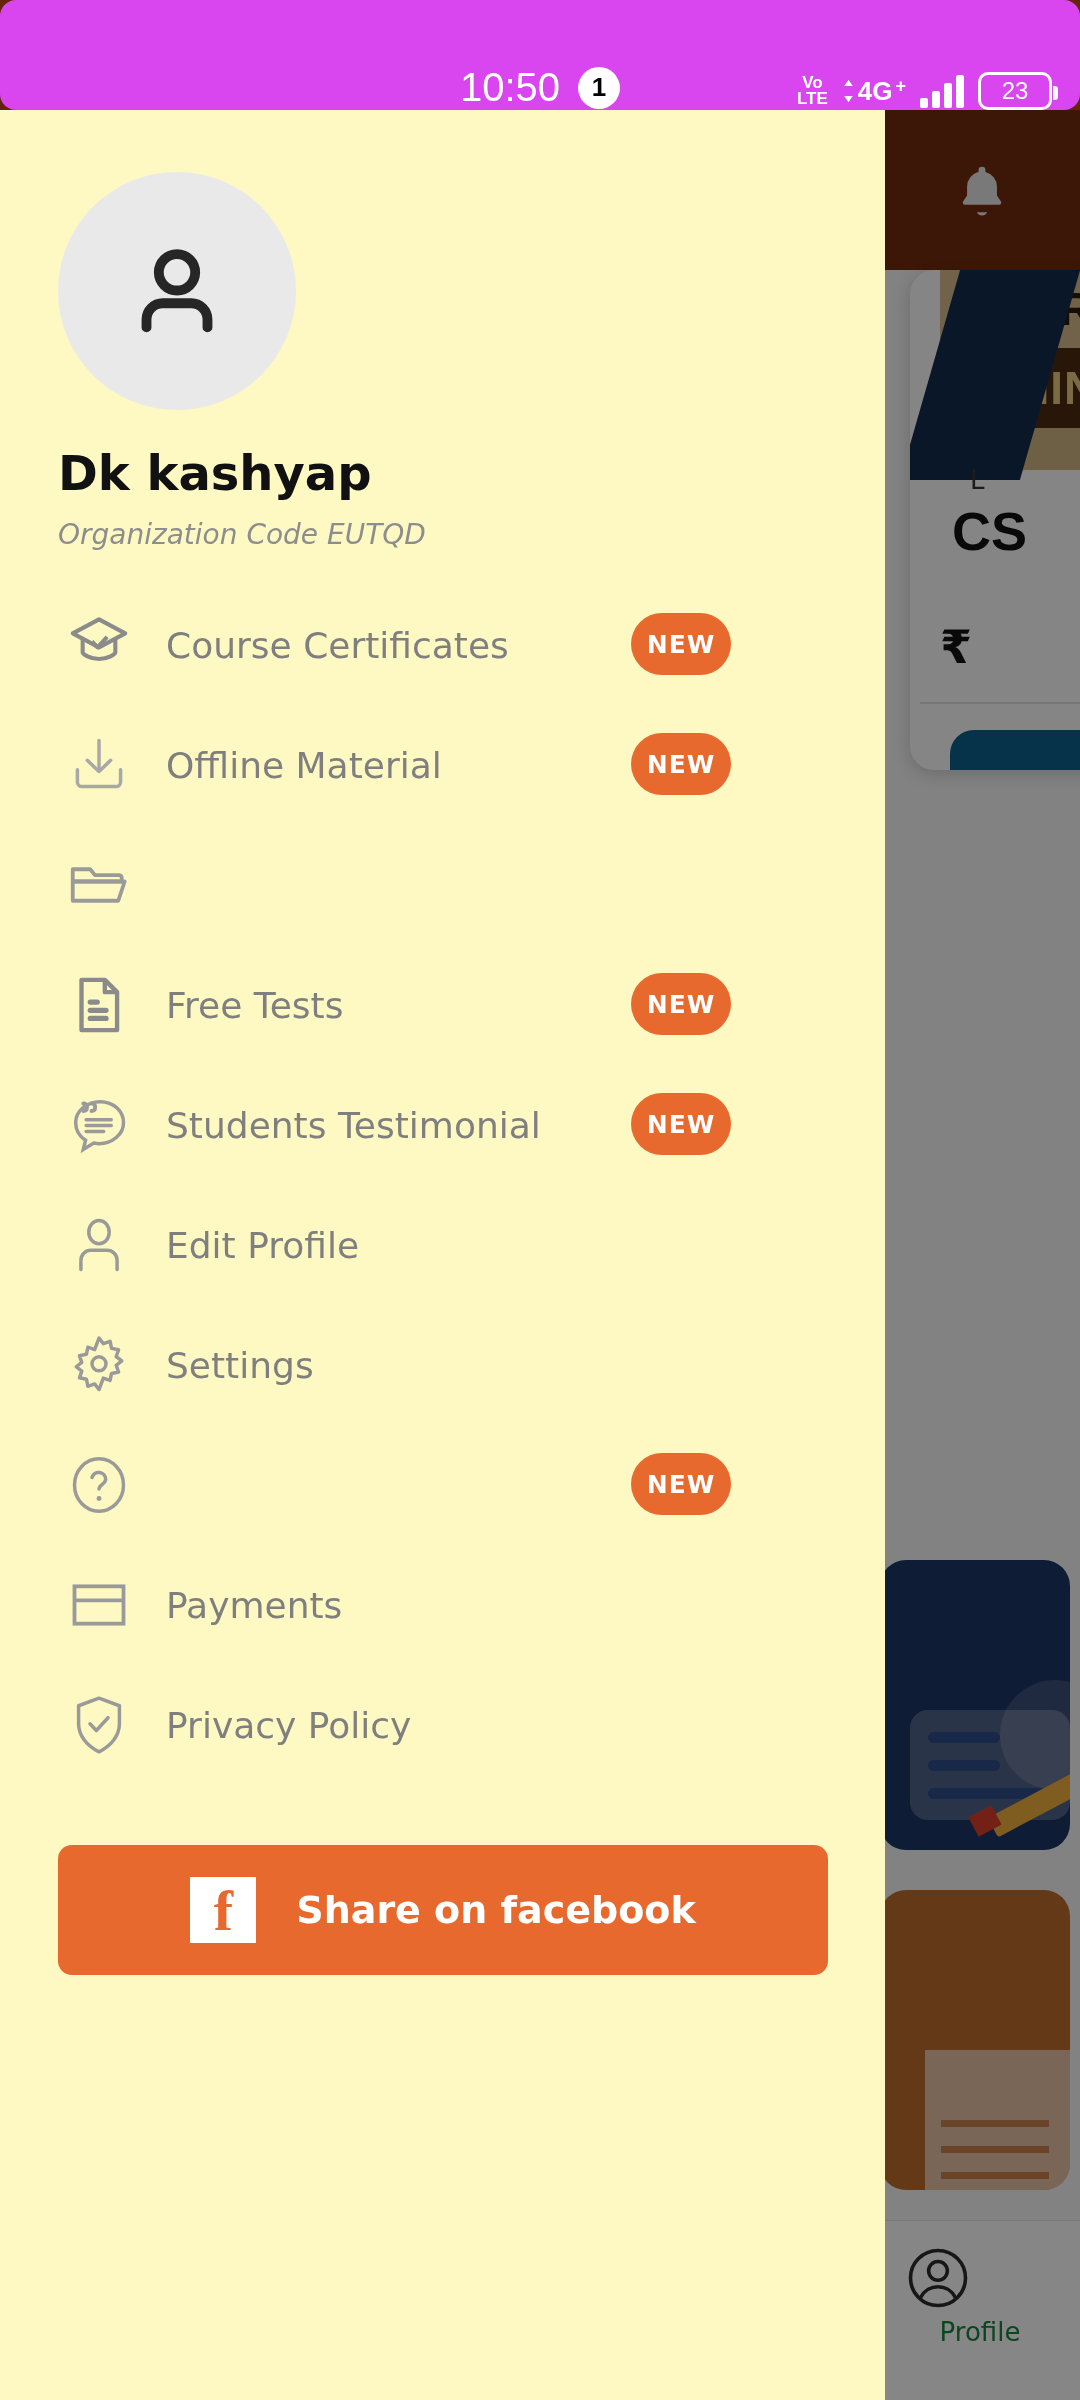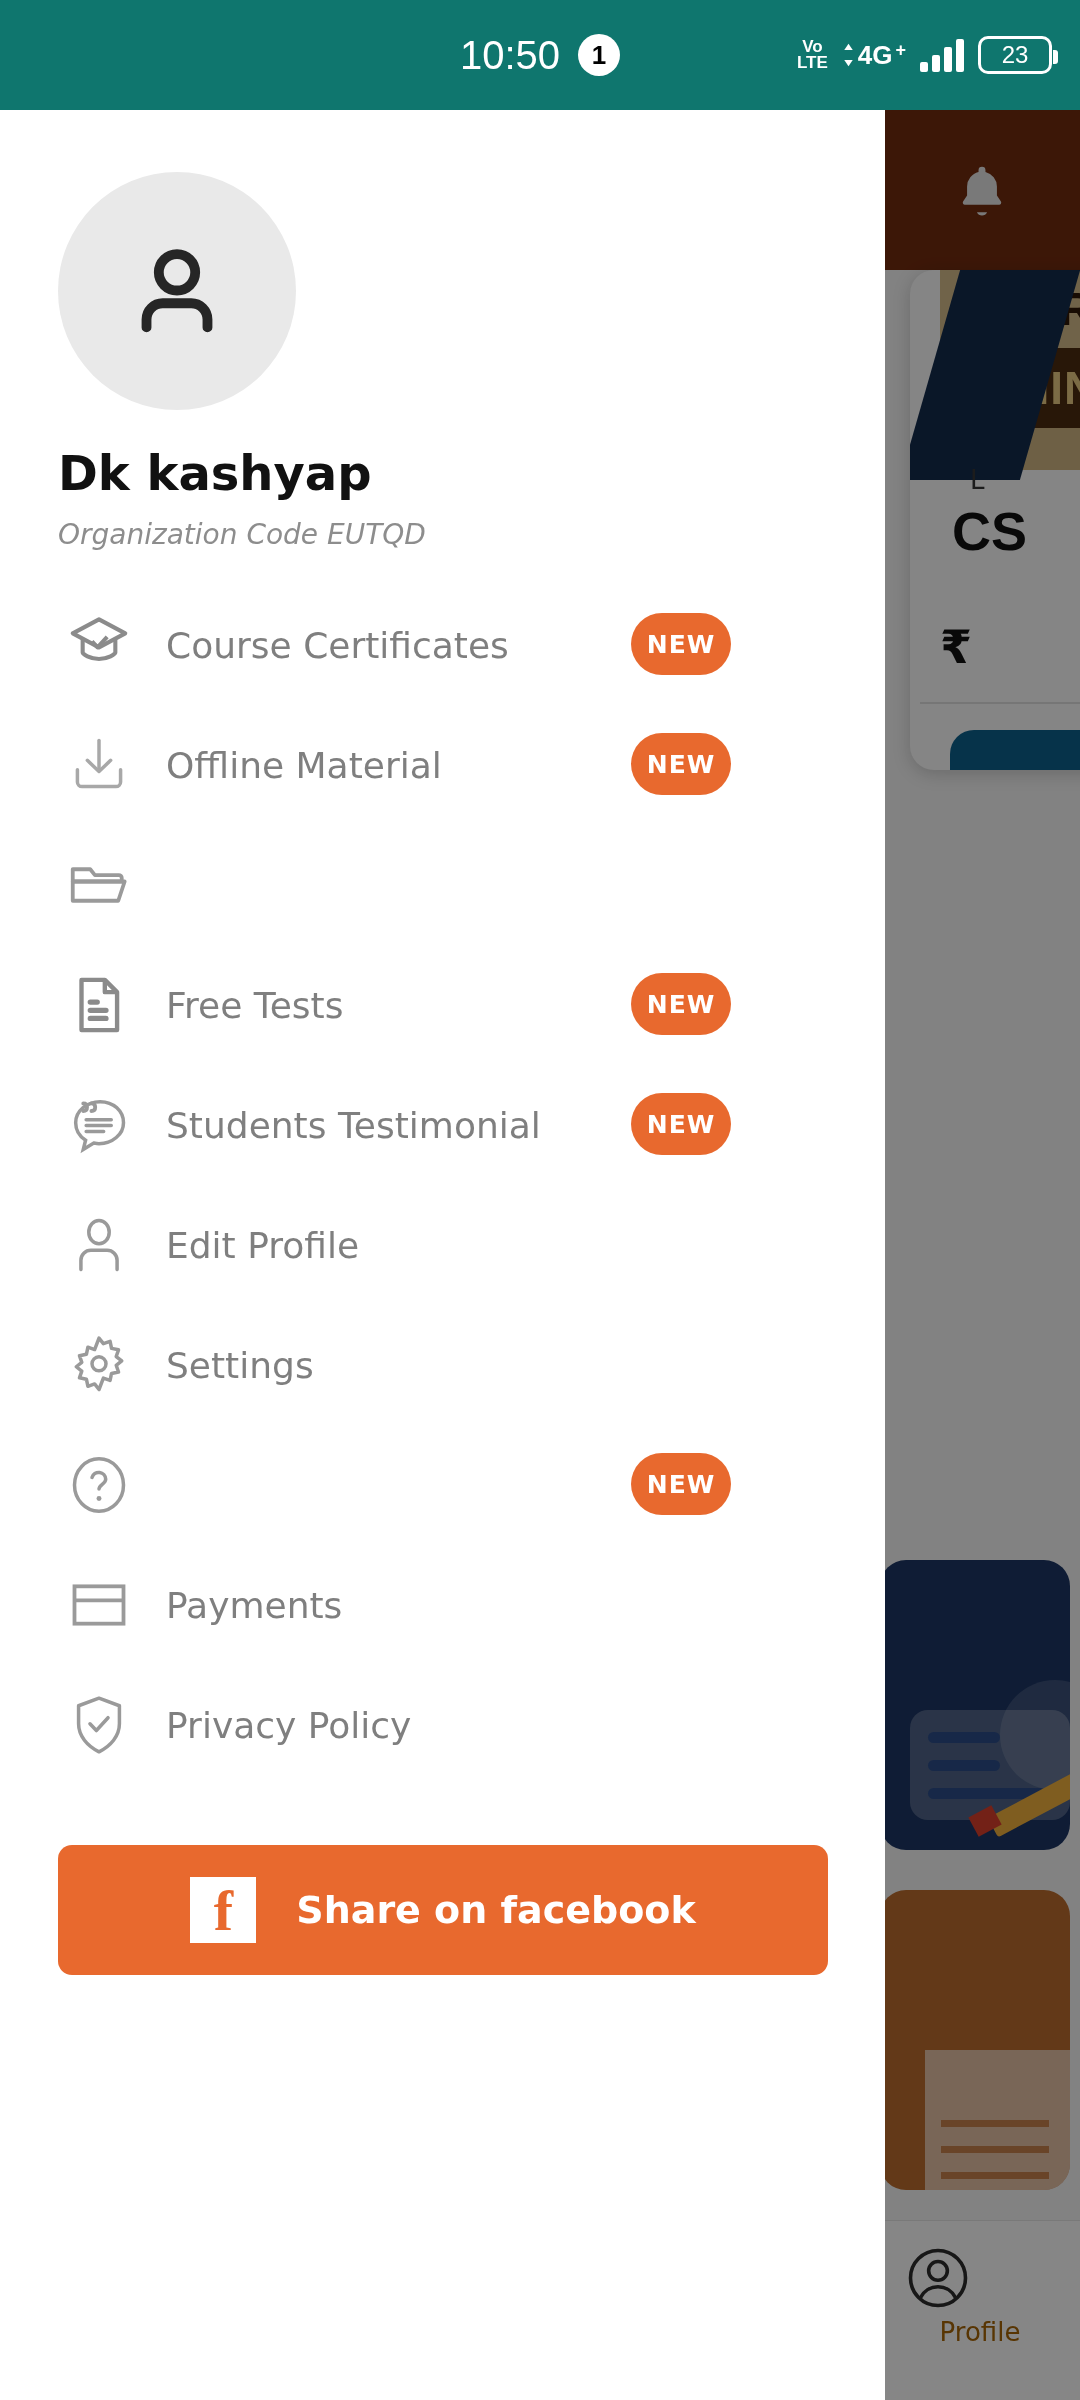--- a/index.html
+++ b/index.html
@@ -49,47 +49,47 @@
                  transform:rotate(-28deg); border-radius:3px; }
   .tile-pencil-tip { position:absolute; left:92px; top:250px; width:26px; height:22px; background:#d23c2a;
                  transform:rotate(-28deg); }
   .tile-doc { position:absolute; left:45px; top:160px; width:150px; height:175px;
               background:rgba(255,255,255,.55); }
   .tile-doc-line { position:absolute; height:7px; background:#b4682c; opacity:.75; }
 
   #bg-bottomnav { position:absolute; left:0; bottom:0; width:1080px; height:180px; background:#f4f4f4;
                   border-top:1px solid #dcdcdc; }
   .nav-item { position:absolute; top:24px; width:150px; text-align:center; }
-  .nav-label { font-size:26px; color:#a16207; margin-top:6px; font-family:"DejaVu Sans", sans-serif; }
+  .nav-label { font-size:26px; color:#15803d; margin-top:6px; font-family:"DejaVu Sans", sans-serif; }
 
   
   #scrim { position:absolute; inset:0; background:rgba(0,0,0,.45); }
 
   
-  #statusbar { position:absolute; left:0; top:0; width:1080px; height:110px; background:#0f766e;
-               display:flex; align-items:center; justify-content:center; z-index:40; }
+  #statusbar { position:absolute; left:0; top:0; width:1080px; height:110px; background:#d946ef;
+               display:flex; align-items:flex-end; justify-content:center; z-index:40;border-radius:16px; }
   #sb-center { display:flex; align-items:center; gap:18px; }
   #sb-time { color:#fff; font-size:40px; font-family:"Liberation Sans", sans-serif; }
   #sb-badge { width:42px; height:42px; border-radius:50%; background:#fff; color:#000;
               font-size:26px; font-weight:bold; display:flex; align-items:center; justify-content:center;
               font-family:"Liberation Sans", sans-serif; }
   #sb-right { position:absolute; right:28px; display:flex; align-items:center; gap:14px; }
   .volte { color:#fff; font-size:17px; font-weight:bold; line-height:.95; text-align:center;
            font-family:"Liberation Sans", sans-serif; }
   .net { color:#fff; font-size:26px; font-weight:bold; font-family:"Liberation Sans", sans-serif; }
   .bars { display:flex; align-items:flex-end; gap:4px; height:34px; }
   .bars i { display:block; width:8px; background:#fff; border-radius:2px; }
   .battery { border:3px solid #fff; border-radius:10px; width:74px; height:38px; color:#fff; font-size:24px;
              display:flex; align-items:center; justify-content:center; position:relative;
              font-family:"Liberation Sans", sans-serif; }
   .battery::after { content:""; position:absolute; right:-9px; top:11px; width:5px; height:14px;
                     background:#fff; border-radius:0 3px 3px 0; }
 
   
-  #drawer { position:absolute; left:0; top:110px; width:885px; height:2290px; background:#ffffff; z-index:30;
+  #drawer { position:absolute; left:0; top:110px; width:885px; height:2290px; background:#fef9c3; z-index:30;
             overflow:hidden; }
   #avatar { position:absolute; left:58px; top:62px; width:238px; height:238px; border-radius:50%;
             background:#e9e9e9; display:flex; align-items:center; justify-content:center; }
   #user-name { position:absolute; left:58px; top:335px; font-size:48px; color:#111; font-weight:bold;
                font-family:"DejaVu Sans", sans-serif; }
   #org-code { position:absolute; left:58px; top:408px; font-size:28px; color:#8d8d8d;
               font-family:"DejaVu Sans", sans-serif;font-style:italic; }
 
   #menu { position:absolute; left:0; top:475px; width:793px; }
   .menu-item { position:relative; height:120px; display:flex; align-items:center; padding-left:58px; }

